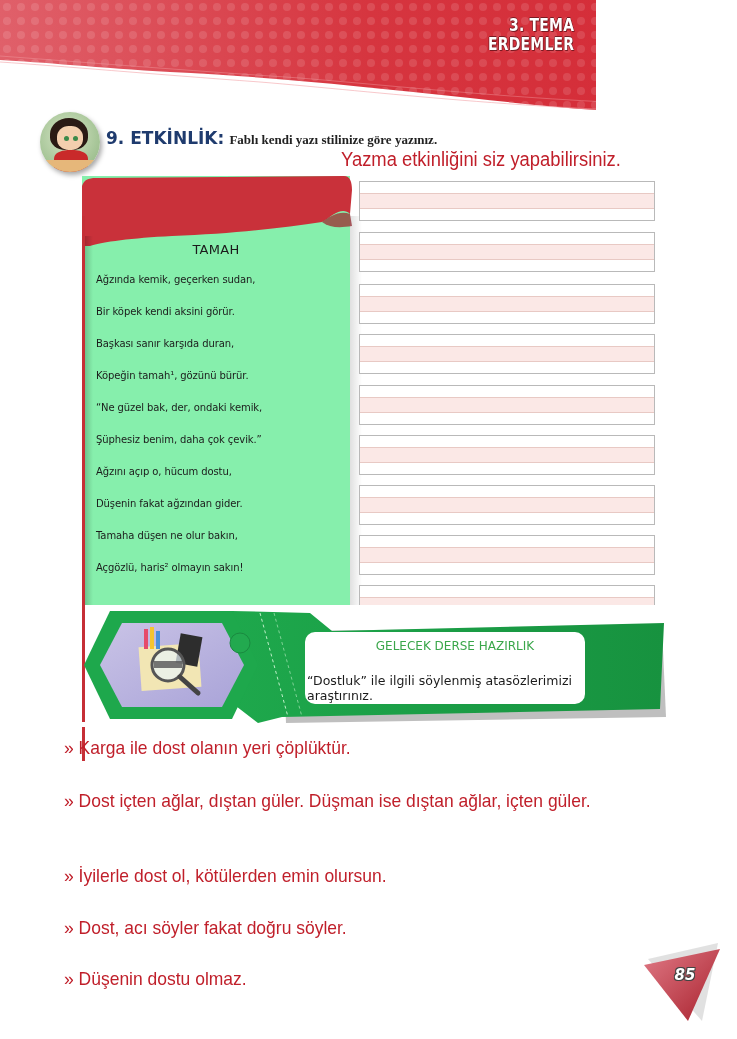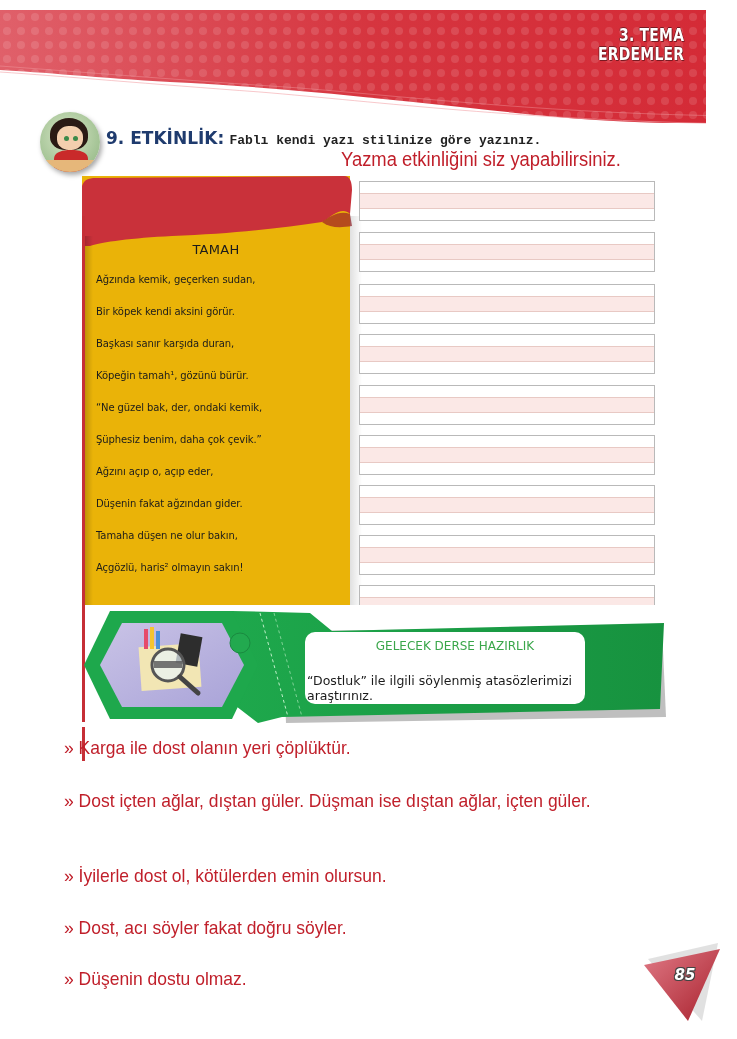--- a/index.html
+++ b/index.html
@@ -1,20 +1,20 @@
 <!DOCTYPE html>
 <html><head>
 <meta charset="utf-8">
 <style>
   * { box-sizing: border-box; margin: 0; padding: 0; }
   html, body { width: 737px; height: 1039px; background: #ffffff; overflow: hidden; }
   body { position: relative; font-family: "DejaVu Sans", sans-serif; }
 
   
-  .header-band { position: absolute; left: 0; top: 10px; width: 706px; height: 118px; overflow: hidden; }
+  .header-band { position: absolute; left: 0; top: 0; width: 596px; height: 118px; overflow: hidden; }
   .header-band svg { position: absolute; left: 0; top: 0; }
   .theme-label {
     position: absolute; right: 22px; top: 16px; text-align: right;
     font-family: "DejaVu Sans", sans-serif; font-weight: bold;
     color: #ffffff; font-size: 17px; line-height: 19px; letter-spacing: 0.3px;
     text-shadow: 1px 1px 0 #7a1a22, -1px 0 0 #7a1a22, 0 -1px 0 #7a1a22;
     transform: scaleX(0.82); transform-origin: right top;
   }
 
   
@@ -25,31 +25,31 @@
   }
   .avatar .hair { position: absolute; left: 10px; top: 6px; width: 38px; height: 32px; background: #2a1a14; border-radius: 50% 50% 40% 40%; }
   .avatar .face { position: absolute; left: 17px; top: 14px; width: 26px; height: 24px; background: #f3cfae; border-radius: 45%; }
   .avatar .eye1, .avatar .eye2 { position: absolute; top: 24px; width: 5px; height: 5px; background: #3a8a4a; border-radius: 50%; }
   .avatar .eye1 { left: 24px; } .avatar .eye2 { left: 33px; }
   .avatar .body { position: absolute; left: 14px; top: 38px; width: 34px; height: 22px; background: #c92a2a; border-radius: 40% 40% 0 0; }
   .avatar .desk { position: absolute; left: 6px; top: 48px; width: 50px; height: 12px; background: #e6b77a; }
 
   .activity-title { position: absolute; left: 106px; top: 128px; white-space: nowrap; }
   .activity-number { font-family: "DejaVu Sans", sans-serif; font-weight: bold; color: #1f3b6e; font-size: 17px; }
-  .activity-instruction { font-family: Liberation Mono, monospace; font-weight: bold; color: #222; font-size: 13px; }
+  .activity-instruction { font-family: Liberation Serif, serif; font-weight: bold; color: #222; font-size: 13px; }
 
   .red-note {
     position: absolute; left: 341px; top: 148px; font-family: "Liberation Sans", sans-serif;
     color: #c01f2a; font-size: 20px; white-space: nowrap; transform: scaleX(0.92); transform-origin: left top;
   }
 
   
   .poem-card {
     position: absolute; left: 82px; top: 176px; width: 268px; height: 430px;
-    background: #eab308;
+    background: #86efac;
   }
   .poem-card .red-top { position: absolute; left: 0; top: 0; }
   .poem-card .left-edge { position: absolute; left: 0; top: 40px; width: 3px; height: 545px; background: #c62f36; }
   .poem-card .shadow-edge { position: absolute; left: 3px; top: 60px; width: 8px; height: 370px; background: linear-gradient(to right, rgba(0,0,0,0.18), rgba(0,0,0,0)); }
   .poem-card .right-shadow { position: absolute; right: -12px; top: 40px; width: 12px; height: 390px; background: linear-gradient(to right, rgba(0,0,0,0.12), rgba(0,0,0,0)); }
 
   .poem-title {
     position: absolute; left: 0; width: 268px; top: 66px; text-align: center;
     font-family: "DejaVu Sans", sans-serif; font-size: 13px; color: #1b1b1b; letter-spacing: 0.3px;
   }
@@ -153,21 +153,21 @@
   <div class="shadow-edge"></div>
   <div class="right-shadow"></div>
 
   <div class="poem-title">TAMAH</div>
   <div class="poem-line" style="top:98px">Ağzında kemik, geçerken sudan,</div>
   <div class="poem-line" style="top:130px">Bir köpek kendi aksini görür.</div>
   <div class="poem-line" style="top:162px">Başkası sanır karşıda duran,</div>
   <div class="poem-line" style="top:194px">Köpeğin tamah¹, gözünü bürür.</div>
   <div class="poem-line" style="top:258px">Şüphesiz benim, daha çok çevik.”</div>
   <div class="poem-line" style="top:226px">“Ne güzel bak, der, ondaki kemik,</div>
-  <div class="poem-line" style="top:290px">Ağzını açıp o, açıp eder,</div>
+  <div class="poem-line" style="top:290px">Ağzını açıp o, hücum dostu,</div>
   <div class="poem-line" style="top:322px">Düşenin fakat ağzından gider.</div>
   <div class="poem-line" style="top:354px">Tamaha düşen ne olur bakın,</div>
   <div class="poem-line" style="top:386px">Açgözlü, haris² olmayın sakın!</div>
   <div class="poem-source">Ezop Masalları</div>
 </div>
 
 <div class="writing-box" style="top:181px">
     <div class="mid"></div>
   </div>
 <div class="writing-box" style="top:232px">

